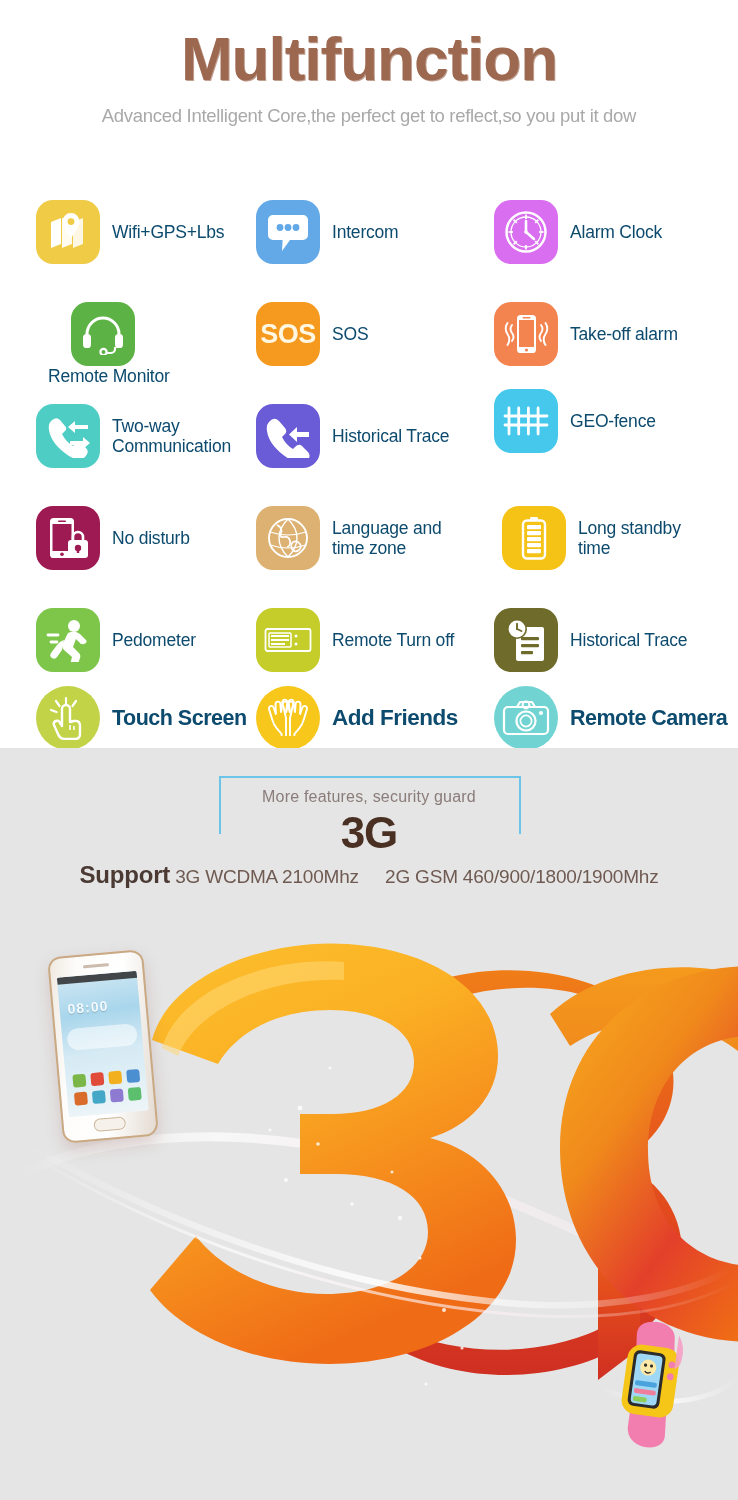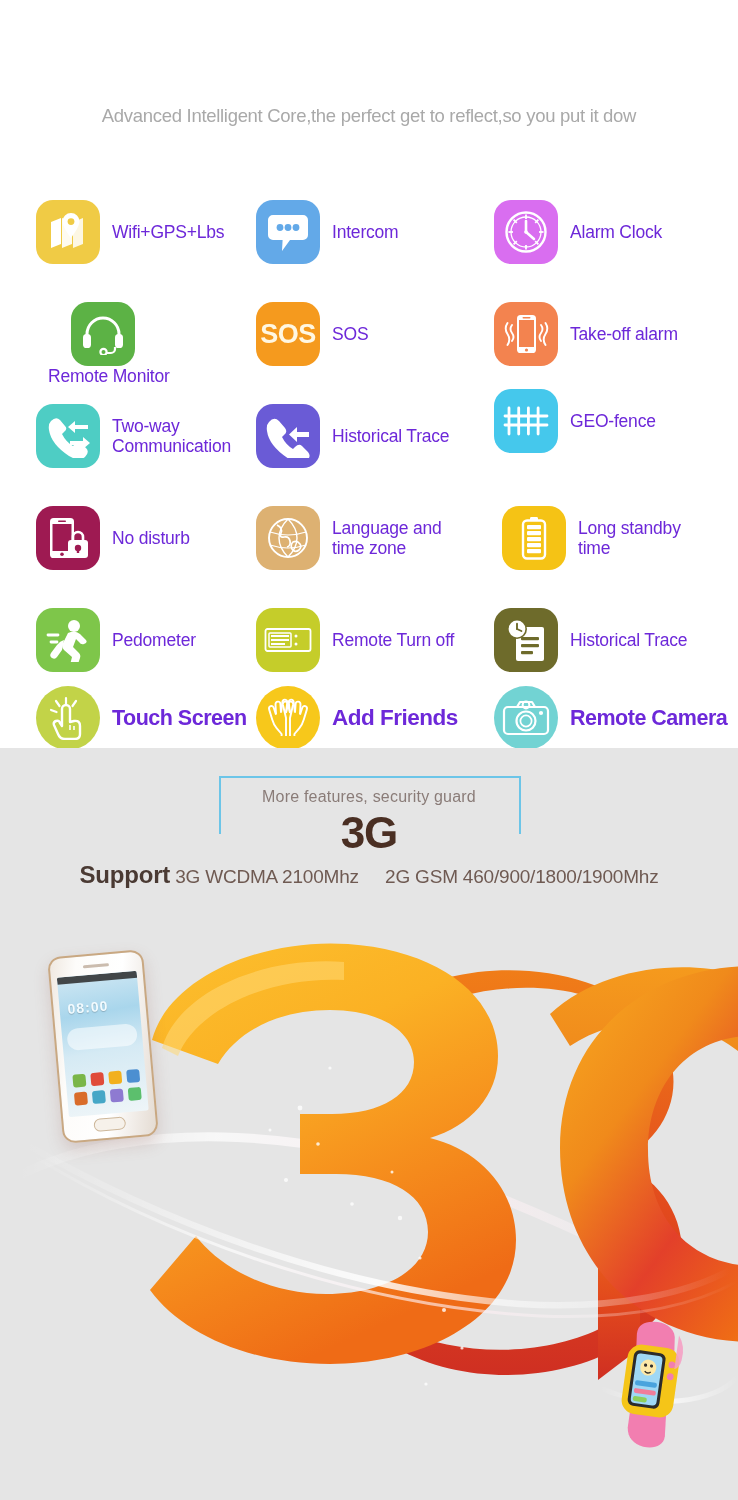--- a/index.html
+++ b/index.html
@@ -30,21 +30,21 @@
   .cell { position:absolute; display:flex; align-items:center; }
   .ico {
     width:64px; height:64px; flex:0 0 64px;
     border-radius:17px;
     display:flex; align-items:center; justify-content:center;
     position:relative;
   }
   .ico.round { border-radius:50%; }
   .ico svg { display:block; }
   .lbl {
-    margin-left:12px; font-size:17.5px; color:#6d28d9; line-height:1.16;
+    margin-left:12px; font-size:17.5px; color:#0c4a6e; line-height:1.16;
     white-space:pre-line; letter-spacing:-0.2px;
   }
   .lbl.big { font-size:21.5px; font-weight:bold; letter-spacing:-0.5px; }
   .lbl.big2 { font-size:22.5px; font-weight:bold; letter-spacing:-0.5px; }
 
   .sosText { font-size:27px; font-weight:bold; color:#fff7e2; letter-spacing:-0.5px; }
 
   
   .pink { position:absolute; left:0; top:748px; width:738px; height:827px;
           background:#e5e5e5; overflow:hidden; }
@@ -92,20 +92,21 @@
                 background:#f6f1ea; border:1.6px solid #cdb79a; border-radius:7px; }
 
   .watch { position:absolute; right:52px; top:400px; width:72px; height:132px; transform:rotate(8deg); }
 </style>
 </head>
 <body>
 
 <div id="page">
 
   <div class="header">
+    <div class="title">Multifunction</div>
     <div class="subtitle">Advanced Intelligent Core,the perfect get to reflect,so you put it dow</div>
   </div>
 
   <div class="grid" id="grid">
       <div class="cell" style="left: 36px; top: 20px;">
         <div class="ico" style="background: rgb(240, 203, 69);">
           <svg width="42" height="42" viewBox="0 0 42 42">
       <path d="M4,11 L14,7 L14,33 L4,37 Z" fill="#ffffff"></path>
       <path d="M15,7 L25,11 L25,33 L15,37 Z" fill="#ffffff" opacity=".92"></path>
       <path d="M26,11 L36,7 L36,33 L26,37 Z" fill="#ffffff" opacity=".85"></path>

